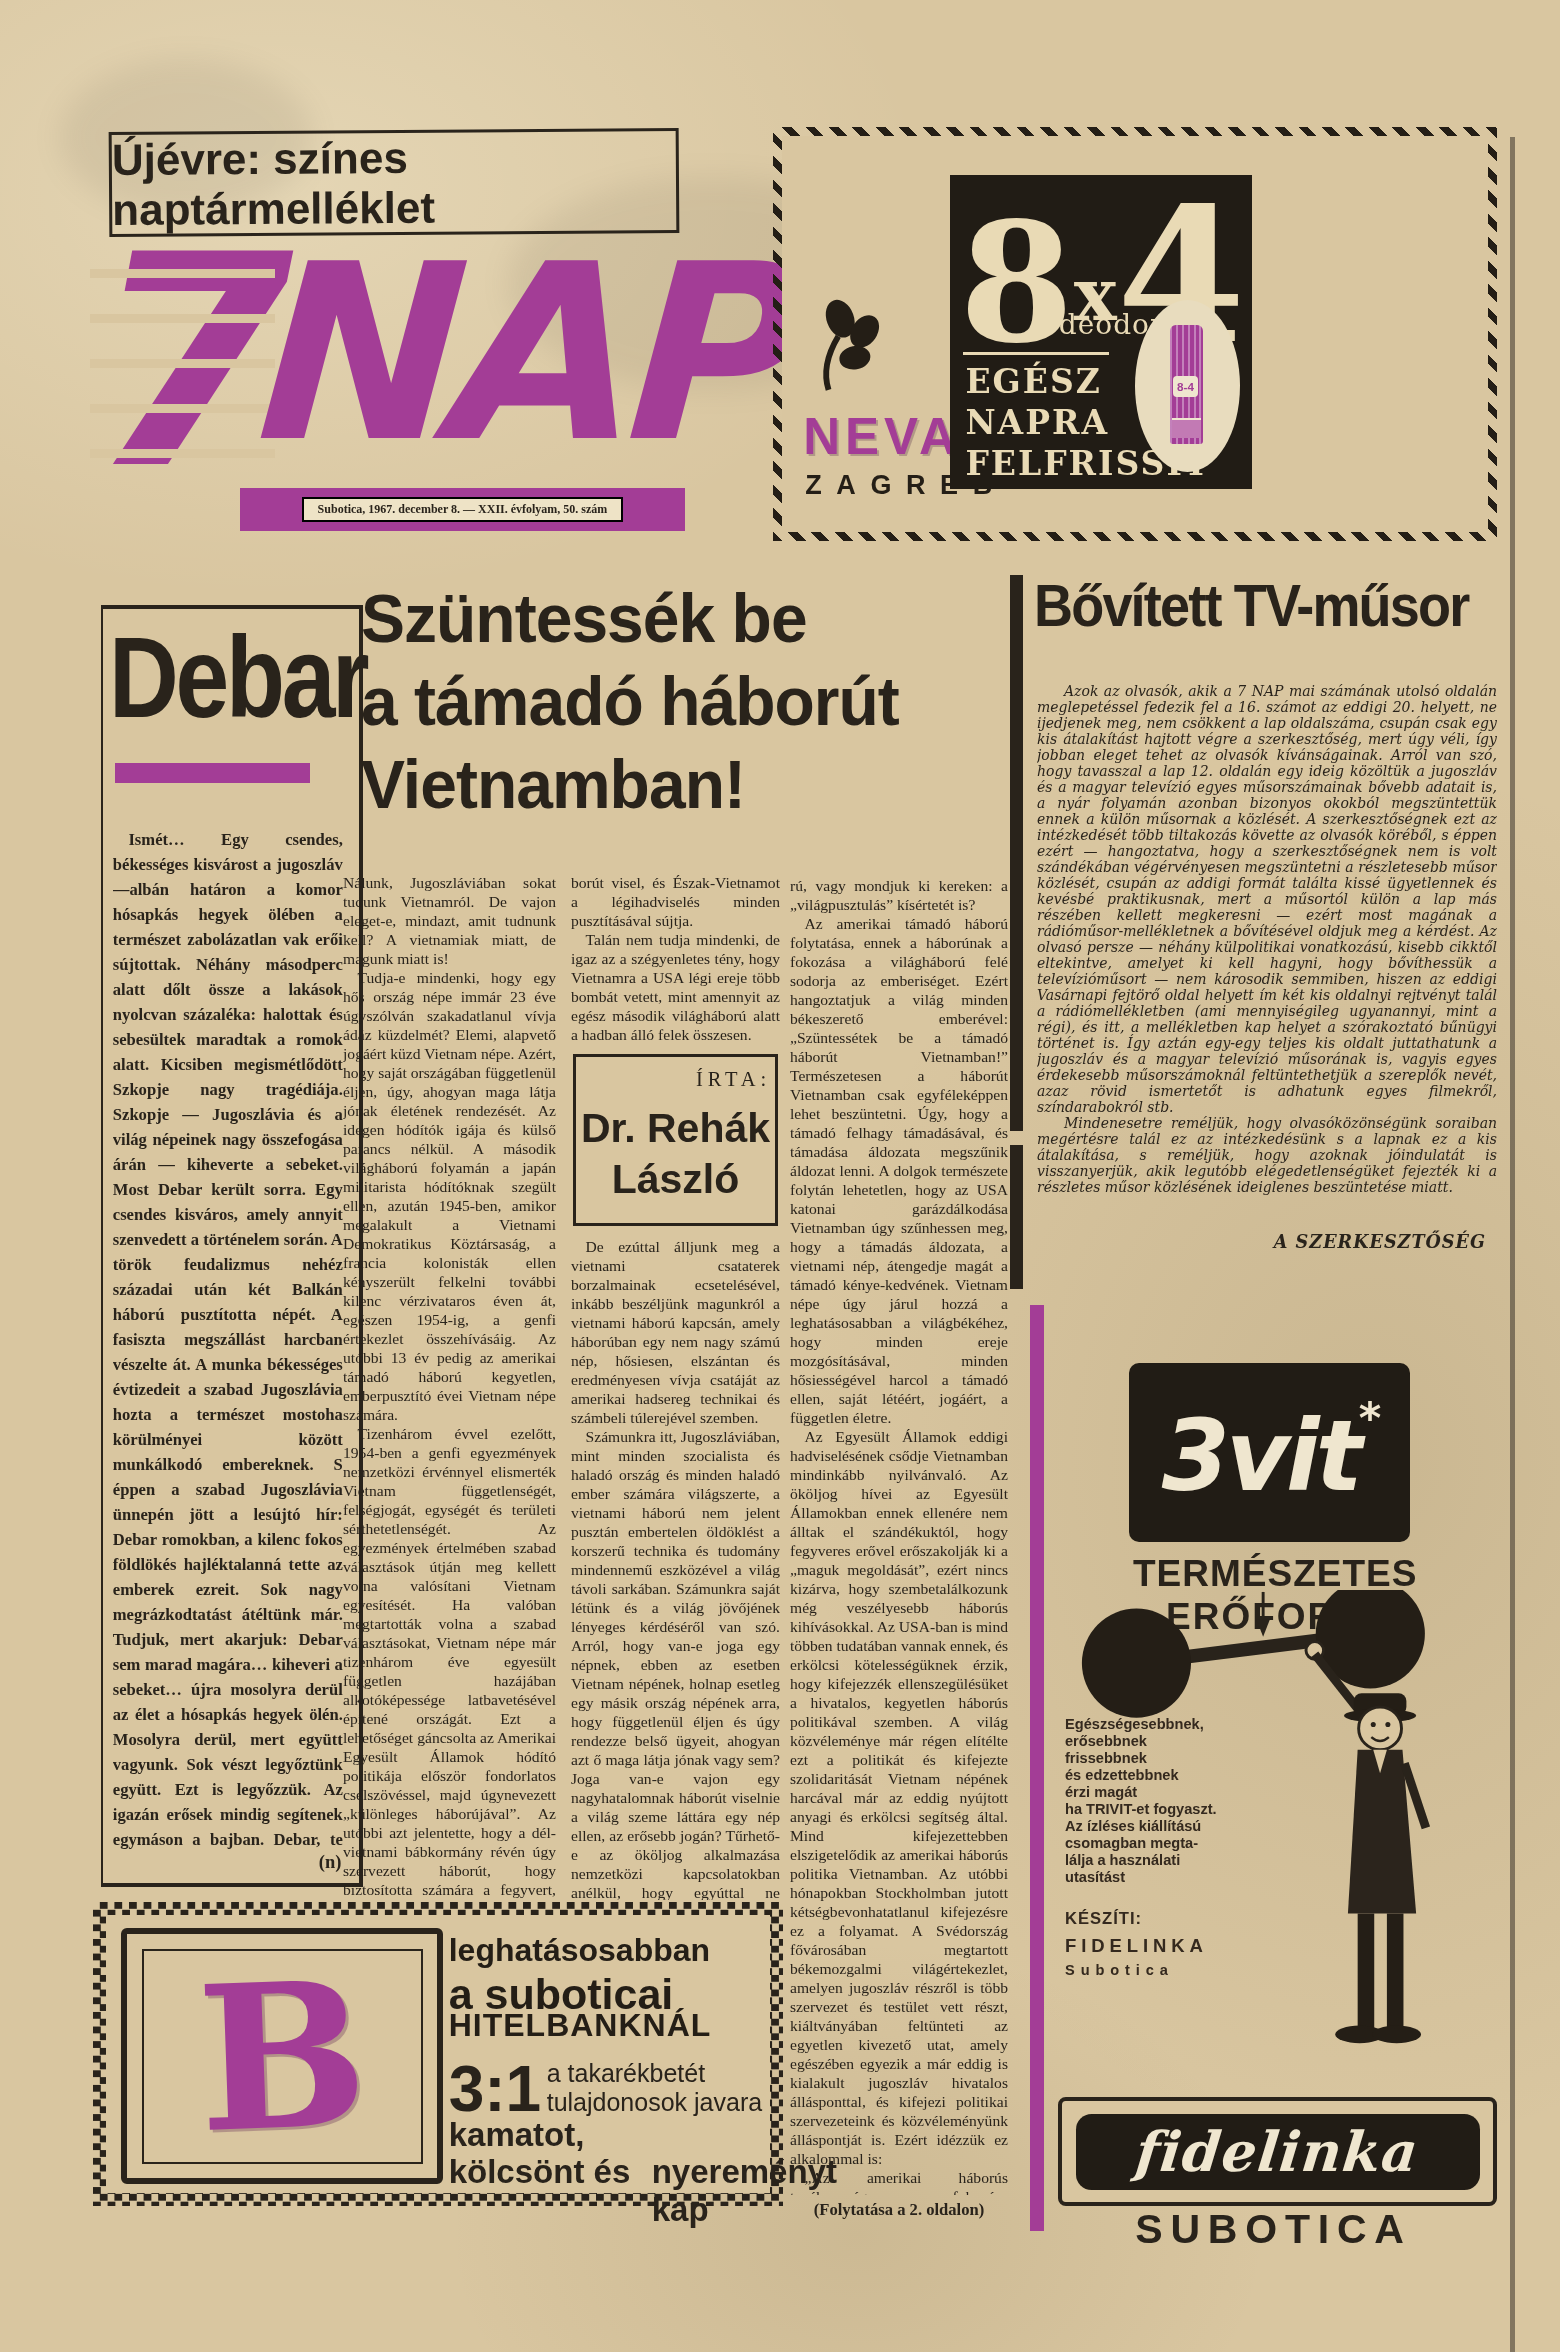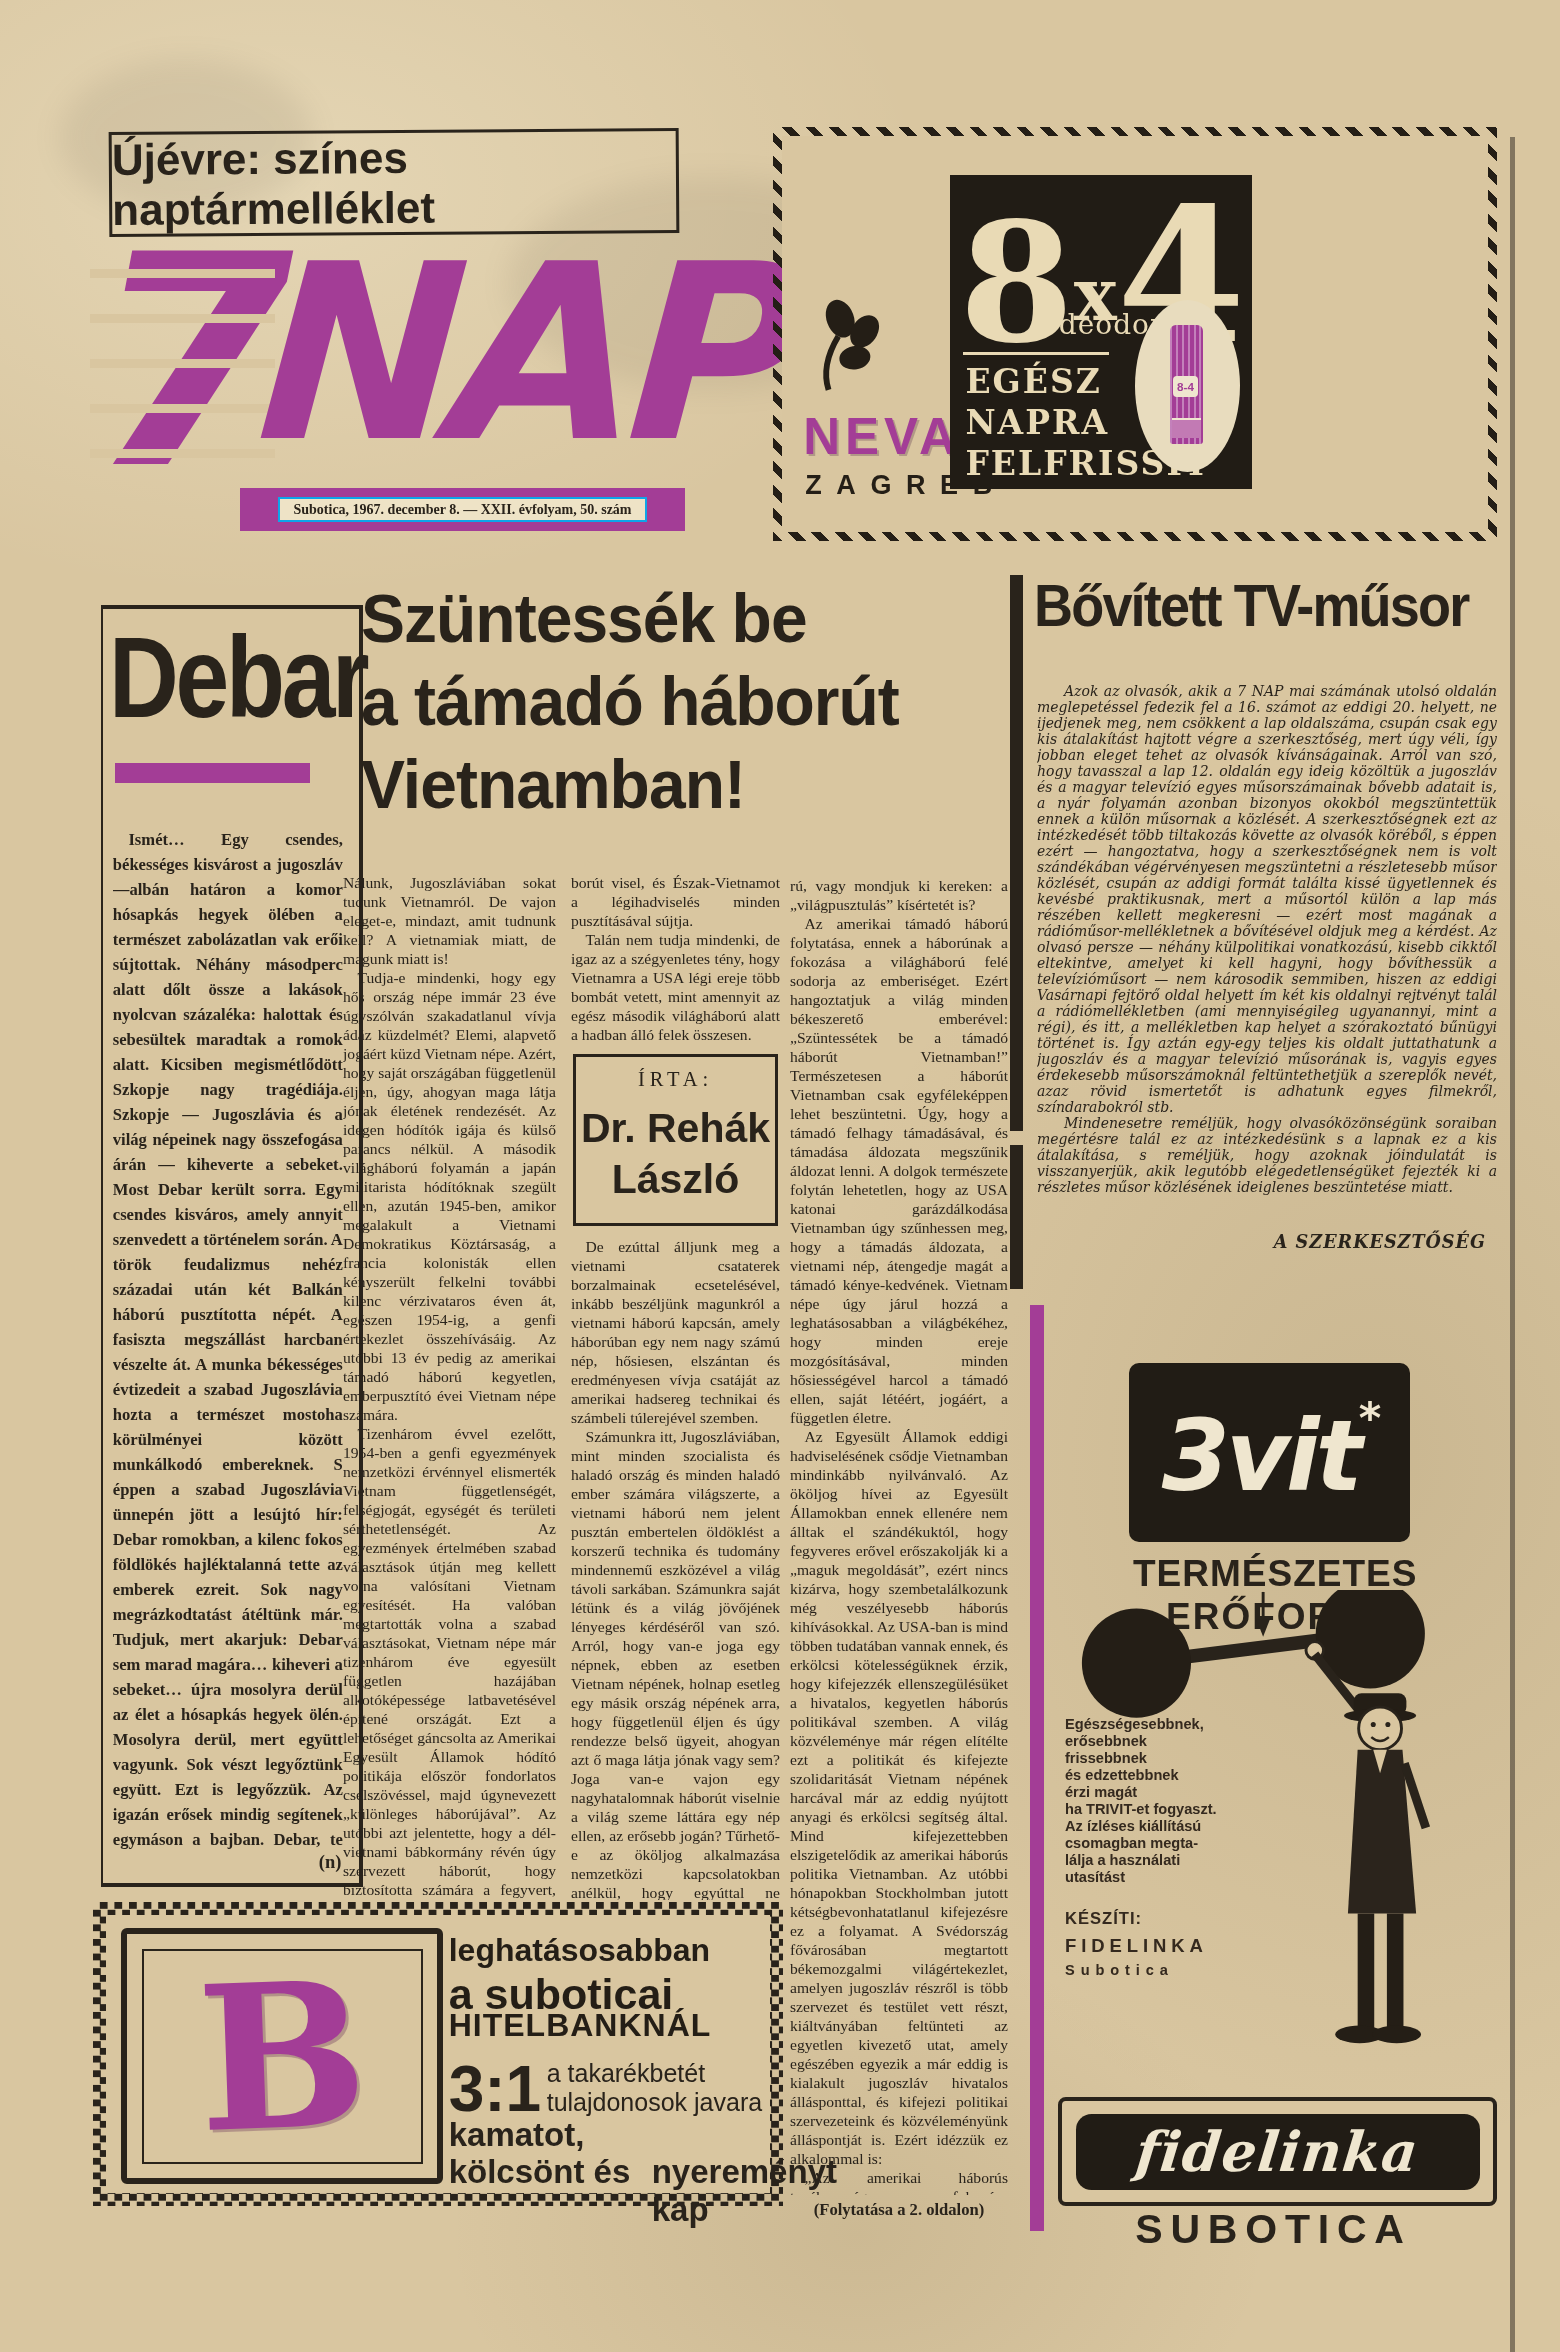--- a/index.html
+++ b/index.html
@@ -16,21 +16,21 @@
   .banner{left:109px;top:130px;width:564px;height:99px;border:3.9px solid #2a241c;
     display:flex;align-items:center;justify-content:center;transform:rotate(-.4deg);}
   .banner span{font-family:"Liberation Sans",sans-serif;font-weight:bold;font-size:44px;letter-spacing:0px;}
   .logo7{left:90px;top:232px;width:185px;height:273px;font-family:"DejaVu Sans",sans-serif;
     font-style:italic;font-weight:bold;font-size:293px;line-height:261px;color:#a33d96;text-align:center;}
   .sevenstripe{position:absolute;left:0;width:100%;height:8.8px;background:#d9c6a0;}
   .logoNAP{left:261px;top:217px;width:449px;height:283px;font-family:"DejaVu Sans",sans-serif;
     font-style:italic;font-weight:bold;font-size:244px;line-height:275px;color:#a33d96;
     letter-spacing:-11.7px;transform:skewX(-4deg);}
   .datebar{left:240px;top:488px;width:445px;height:43px;background:#a33d96;display:flex;align-items:center;justify-content:center;}
-  .datebox{background:#eee3c6;border:2px solid #0ea5e9;padding:2.9px 13.7px;font-weight:bold;font-size:14px;white-space:nowrap;}
+  .datebox{background:#eee3c6;border:2px solid #000000;padding:2.9px 13.7px;font-weight:bold;font-size:12px;white-space:nowrap;}
   
   .ad84{left:773px;top:127px;width:724px;height:414px;
     background:repeating-linear-gradient(45deg,#241e16 0 6.8px,rgba(0,0,0,0) 6.8px 16.6px);}
   .ad84in{position:absolute;left:8.8px;top:8.8px;right:8.8px;bottom:8.8px;background:#d9c6a0;}
   .clover{position:absolute;left:29px;top:161px;}
   .neva{position:absolute;left:21.5px;top:271px;font-family:"Liberation Sans",sans-serif;font-weight:bold;
     font-size:51px;color:#a33d96;letter-spacing:4.9px;text-shadow:2px 2px 0 rgba(60,20,55,.25);}
   .zagreb{position:absolute;left:23.4px;top:334px;font-family:"Liberation Sans",sans-serif;font-weight:bold;
     font-size:27px;color:#241e16;letter-spacing:14.6px;}
   .panel84{position:absolute;left:168px;top:39px;width:302px;height:314px;background:#211c15;color:#e9dab5;}
@@ -57,21 +57,21 @@
   
   .viethead{left:361px;top:577px;width:663px;font-family:"Liberation Sans",sans-serif;font-weight:bold;
     font-size:68px;line-height:83px;letter-spacing:-1px;transform:scaleX(.97);transform-origin:left top;}
   .bodycol{position:absolute;font-size:15.6px;line-height:19px;text-align:justify;overflow:hidden;}
   .bodycol p{margin:0;text-indent:14.6px;}
   .bodycol p.ni{text-indent:0;}
   .col1{left:343px;top:873px;width:213px;height:1027px;}
   .col2{left:571px;top:873px;width:209px;height:1027px;}
   .col3{left:790px;top:876px;width:218px;height:1319px;}
   .irtabox{border:3.9px solid #29231b;margin:9.8px 2px 11.7px 2px;padding:13.7px 3.9px 17.6px 3.9px;text-align:center;}
-  .irtalabel{font-size:20.5px;letter-spacing:4.9px;margin-bottom:13.7px;}
+  .irtalabel{font-size:20.5px;letter-spacing:4.9px;margin-bottom:13.7px;text-align:right;}
   .irtaname{font-family:"Liberation Sans",sans-serif;font-weight:bold;font-size:41px;line-height:51px;letter-spacing:0px;}
   .contin{left:790px;top:2200px;width:218px;text-align:center;font-weight:bold;font-size:16.6px;}
   
   .tvbar1{left:1010px;top:575px;width:12.7px;height:556px;background:#29231b;}
   .tvbar2{left:1010px;top:1145px;width:12.7px;height:144px;background:#29231b;}
   .tvhead{left:1034px;top:571px;width:468px;font-family:"Liberation Sans",sans-serif;font-weight:bold;
     font-size:60px;letter-spacing:-2px;transform:scaleX(.90);transform-origin:left top;white-space:nowrap;}
   .tvtext{left:1037px;top:683px;width:460px;height:546px;overflow:hidden;font-family:"DejaVu Serif",serif;
     font-style:italic;font-size:14px;line-height:16px;text-align:justify;}
   .tvtext p{margin:0;text-indent:27px;}

